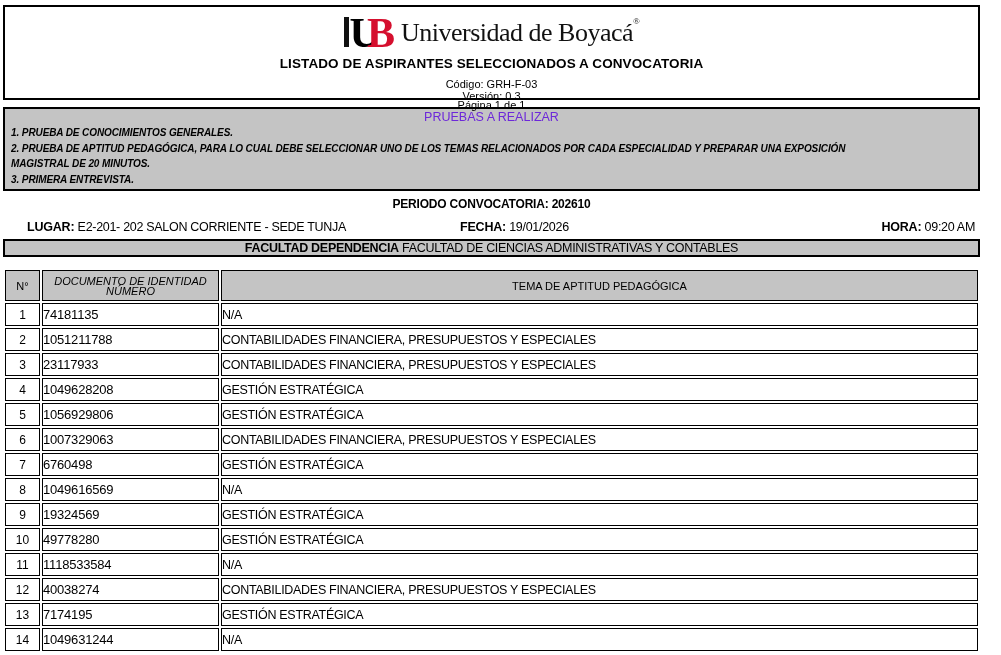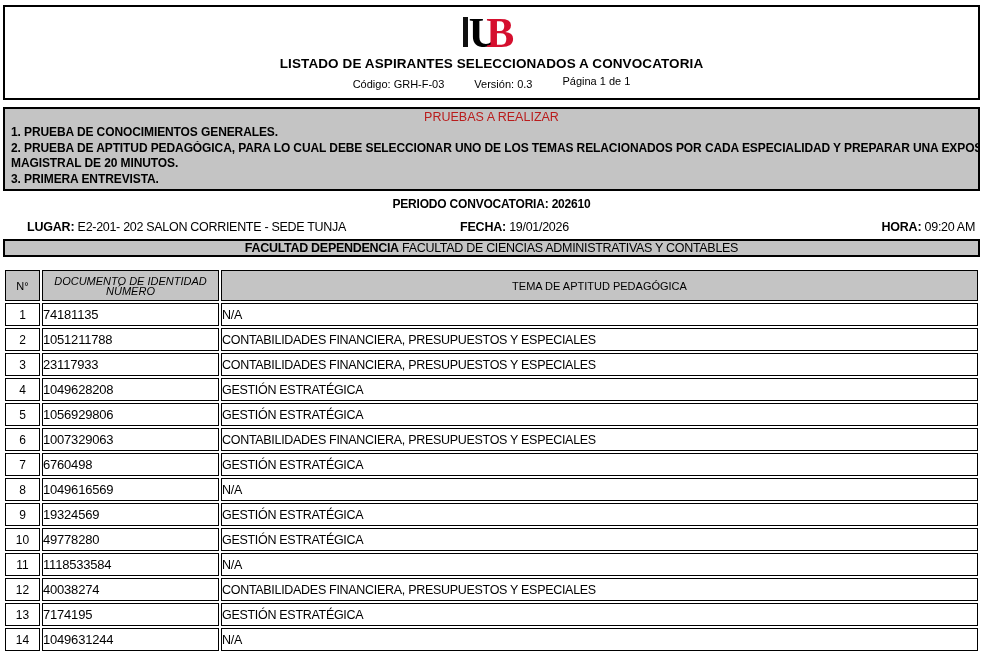--- a/index.html
+++ b/index.html
@@ -79,46 +79,48 @@
     font-size: 13.5px;
     font-weight: bold;
     margin-top: 3px;
     letter-spacing: 0.1px;
   }
   .meta-row {
     display: flex;
     justify-content: center;
     margin-top: 7px;
     font-size: 11px;
+    flex-direction: column;
   }
   .meta-item { margin: 0 15px; }
   .meta-page { position: relative; top: -3px; text-align: center; }
   
   .pruebas-box {
     margin-top: 7px;
     border: 2px solid #000;
     background: #c4c4c4;
     padding: 1px 6px 2px 6px;
     overflow: hidden;
   }
   .pruebas-title {
-    color: #b91c1c;
+    color: #6d28d9;
     font-size: 12.5px;
     text-align: center;
     line-height: 15px;
     white-space: nowrap;
   }
   .pruebas-line {
-    font-size: 12px;
+    font-size: 10px;
     font-weight: bold;
     line-height: 15.5px;
     white-space: nowrap;
     overflow: hidden;
     margin-right: -6px;
     letter-spacing: -0.1px;
+    font-style: italic;
   }
   
   .periodo {
     margin-top: 6px;
     text-align: center;
     font-weight: bold;
     font-size: 12px;
     letter-spacing: -0.2px;
   }
   .info-row {
@@ -196,20 +198,21 @@
 
 <div class="doc">
 
   <div class="header-box">
     <div class="logo-row">
       <span class="logo-monogram">
         <span class="logo-strip"></span>
         <span class="logo-u">U</span>
         <span class="logo-b">B</span>
       </span>
+      <span class="logo-name"><span>Universidad de Boyacá</span><span class="logo-reg">®</span></span>
     </div>
     <div class="doc-title">LISTADO DE ASPIRANTES SELECCIONADOS A CONVOCATORIA</div>
     <div class="meta-row">
       <span class="meta-item">Código: GRH-F-03</span>
       <span class="meta-item">Versión: 0.3</span>
       <span class="meta-item meta-page">Página 1 de 1</span>
     </div>
   </div>
 
   <div class="pruebas-box">

